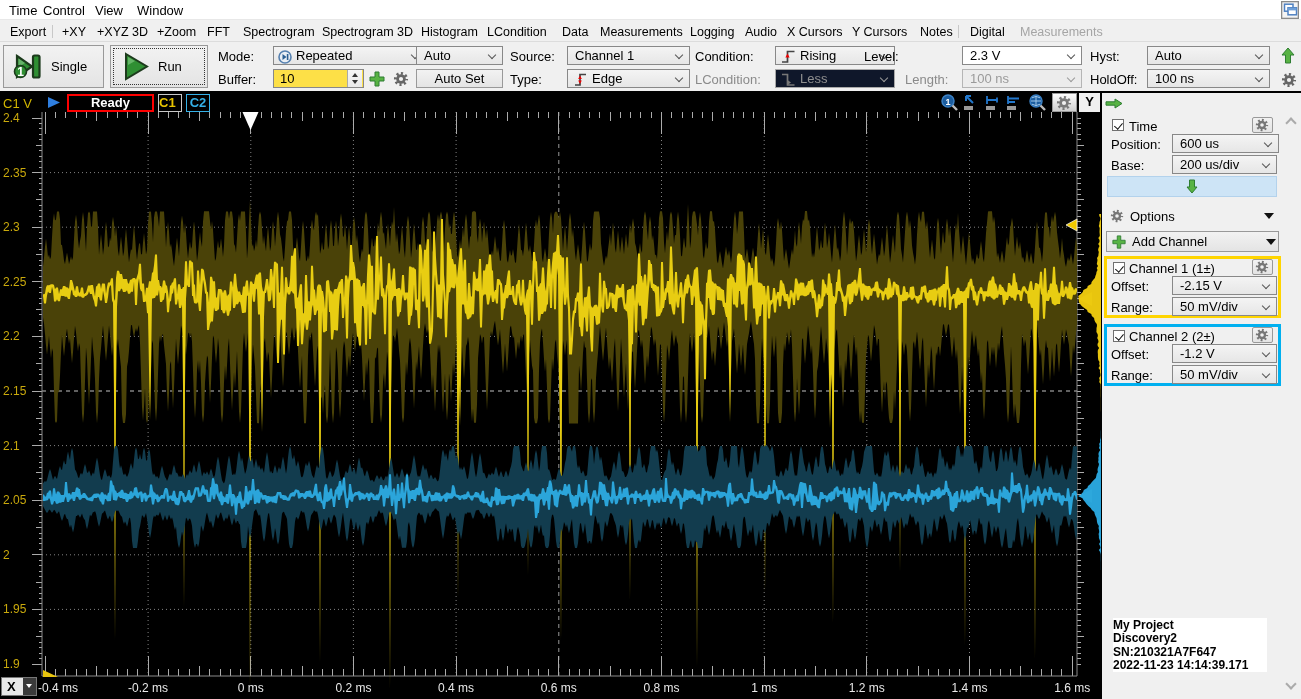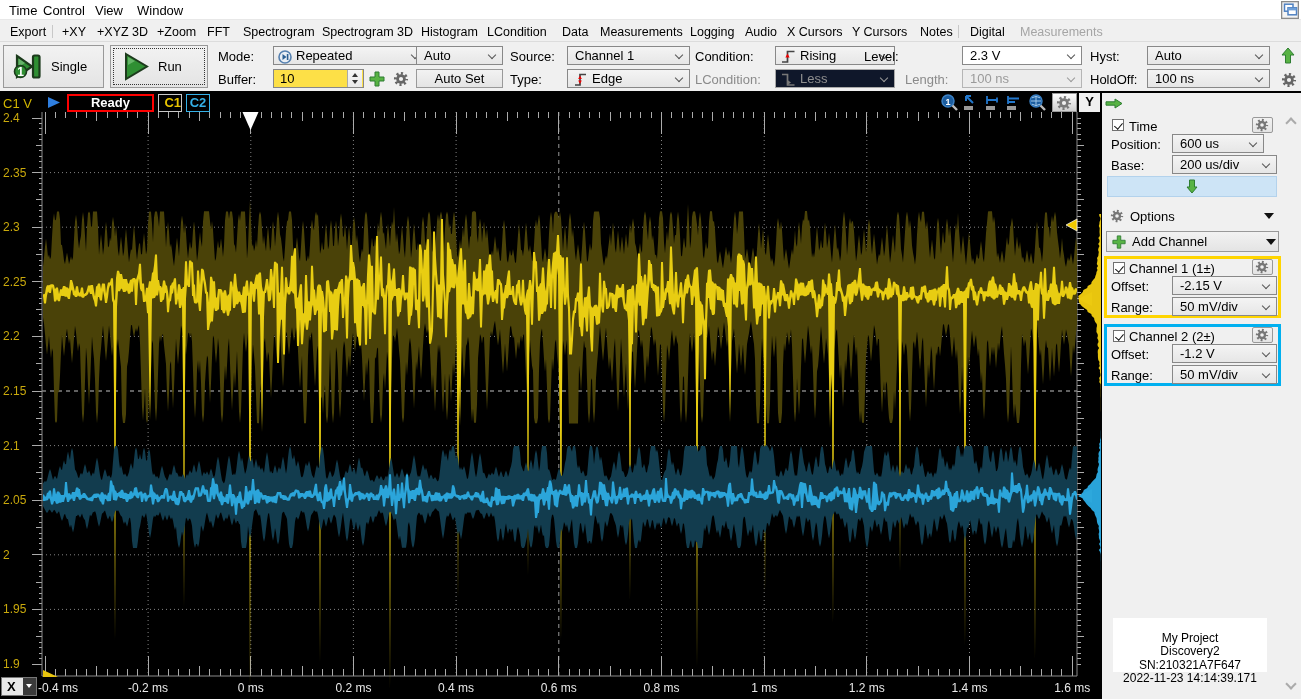--- a/index.html
+++ b/index.html
@@ -168,21 +168,21 @@
 <circle cx="10" cy="10" r="6" fill="#666"></circle>
 <circle cx="10" cy="10" r="2.6" fill="#f0f0f0"></circle>
     </svg>
 <div class="abs" style="left:0;top:91px;width:1301px;height:2px;background:#000"></div>
 <div class="abs" style="left:0;top:93px;width:1102px;height:606px;background:#000"></div>
 <div class="abs" style="left:3px;top:96px;font-size:13px;color:#d2b600">C1 V</div>
 <svg class="abs" style="left:47px;top:96px" width="15" height="13" viewBox="0 0 15 13">
 <path d="M1 1 L13 6.5 L1 12 Z" fill="#2f7fe0"></path>
     </svg>
 <div class="abs" style="left:67px;top:94px;width:87px;height:18px;border:2px solid #f00;background:#000;color:#fff;font-weight:bold;font-size:13px;text-align:center;line-height:14px">Ready</div>
-<div class="abs" style="left:158px;top:94px;width:24px;height:18px;border:1px solid #c9c9c9;color:#e8c400;font-weight:bold;font-size:13px;text-align:right;line-height:16px">C1</div>
+<div class="abs" style="left:158px;top:94px;width:24px;height:18px;border:1px solid #c9c9c9;color:#e8c400;font-weight:bold;font-size:13px;text-align:left;line-height:16px">C1</div>
 <div class="abs" style="left:186px;top:94px;width:24px;height:18px;border:1px solid #35b1e8;color:#35b1e8;font-weight:bold;font-size:13px;text-align:center;line-height:16px">C2</div>
 <svg class="abs" style="left:940px;top:94px" width="18" height="18" viewBox="0 0 18 18">
 <circle cx="8" cy="7" r="6" fill="#1b5c9e" stroke="#3b80c4" stroke-width="1.5"></circle>
 <text x="8" y="11" font-size="9" fill="#fff" text-anchor="middle" font-family="Liberation Sans" font-weight="bold">1</text>
 <line x1="12.5" y1="11.5" x2="17" y2="16" stroke="#bbb" stroke-width="2.4"></line>
     </svg>
 <svg class="abs" style="left:963px;top:95px" width="16" height="16" viewBox="0 0 16 16">
 <rect x="1" y="11" width="9" height="4" fill="#9a9a9a"></rect>
 <path d="M3 1 L10 8 M3 1 L3 6 M3 1 L8 1" stroke="#2277cc" stroke-width="2" fill="none"></path>
     </svg>
@@ -682,21 +682,21 @@
 <div class="abs" style="left:1287px;top:680px;width:8px;height:8px;border-right:2px solid #aaa;border-bottom:2px solid #aaa;transform:rotate(45deg)"></div>
 <div class="cb" style="left:1112px;top:119px"></div>
 <div class="pl" style="left:1129px;top:119px">Time</div>
 <div class="btn" style="left:1252px;top:117px;width:21px;height:16px;border-radius:2px"></div>
 <svg class="abs" style="left:1255px;top:118px" width="14" height="14" viewBox="0 0 20 20">
 <circle cx="10" cy="10" r="7" fill="none" stroke="#777" stroke-width="3.6" stroke-dasharray="2.6 2.9" stroke-dashoffset="1"></circle>
 <circle cx="10" cy="10" r="6" fill="#777"></circle>
 <circle cx="10" cy="10" r="2.6" fill="#f0f0f0"></circle>
     </svg>
 <div class="pl" style="left:1111px;top:137px">Position:</div>
-<div class="dd" style="left:1172px;top:134px;width:92px;height:19px">
+<div class="dd" style="left:1172px;top:134px;width:107px;height:19px">
       <span class="tx">600 us</span>
       <div class="chev"></div>
     </div>
 <div class="pl" style="left:1111px;top:158px">Base:</div>
 <div class="dd" style="left:1172px;top:155px;width:105px;height:19px">
       <span class="tx">200 us/div</span>
       <div class="chev"></div>
     </div>
 <div class="abs" style="left:1107px;top:176px;width:170px;height:21px;background:#cde4f6;border:1px solid #b3d2ec"></div>
 <svg class="abs" style="left:1186px;top:179px" width="12" height="15" viewBox="0 0 12 15">
@@ -746,13 +746,13 @@
 <div class="pl" style="left:1111px;top:347px">Offset:</div>
 <div class="dd" style="left:1172px;top:344px;width:105px;height:19px">
       <span class="tx">-1.2 V</span>
       <div class="chev"></div>
     </div>
 <div class="pl" style="left:1111px;top:368px">Range:</div>
 <div class="dd" style="left:1172px;top:365px;width:105px;height:19px">
       <span class="tx">50 mV/div</span>
       <div class="chev"></div>
     </div>
-<div class="abs" style="left:1113px;top:618px;width:154px;height:54px;background:#fff;font-size:12px;font-weight:normal;color:#000;text-align:center;line-height:13.4px;padding-top:14px">My Project<br>Discovery2<br>SN:210321A7F647<br>2022-11-23 14:14:39.171</div>
+<div class="abs" style="left:1113px;top:618px;width:154px;height:54px;background:#fff;font-size:12px;font-weight:bold;color:#000;line-height:13.4px;padding-top:1px">My Project<br>Discovery2<br>SN:210321A7F647<br>2022-11-23 14:14:39.171</div>
 </div>
 </body></html>

